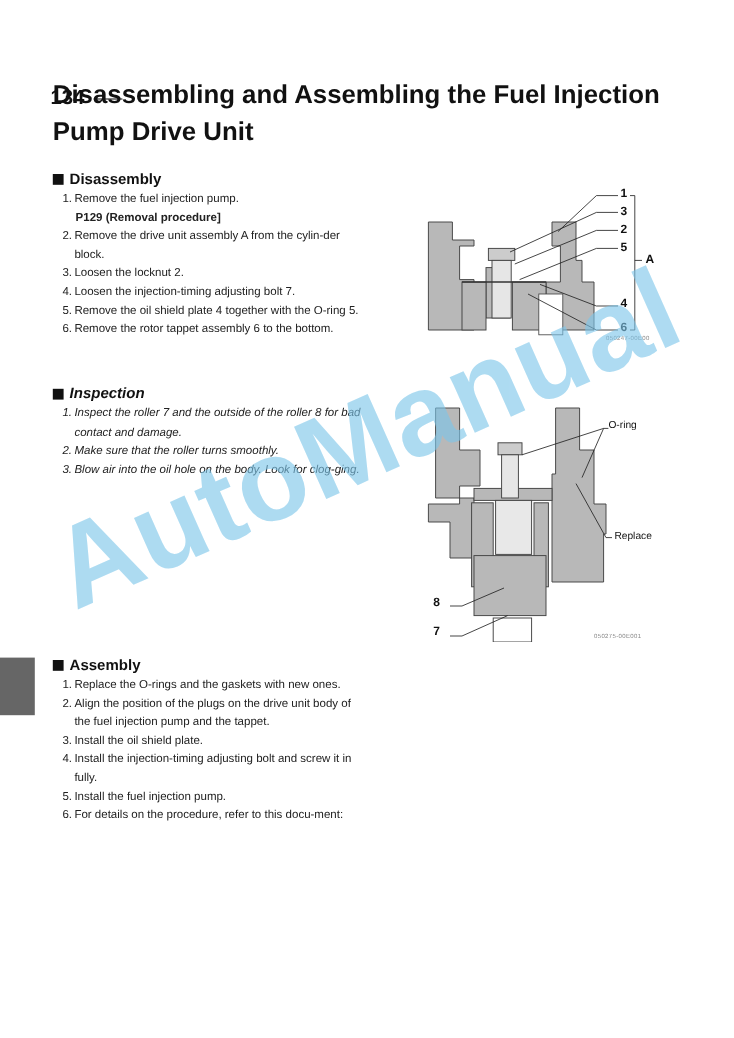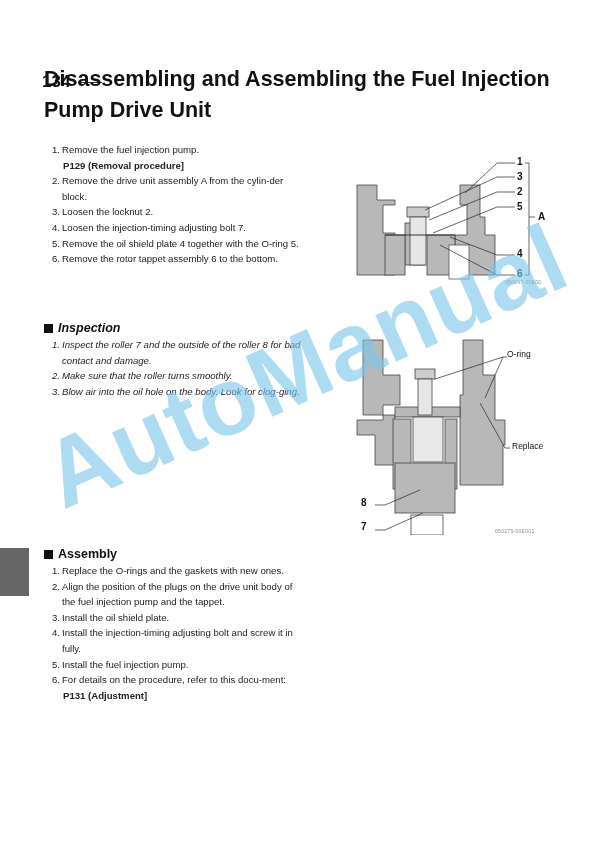--- a/index.html
+++ b/index.html
@@ -33,20 +33,24 @@
 <body>
 
 <div class="header">
   <span class="page-num">134</span>
   <span class="header-rule"></span>
 </div>
 
 <h1 class="title">Disassembling and Assembling the Fuel Injection Pump Drive Unit</h1>
 
 <div class="section" style="top:142px;">
+  <div class="sec-head">
+    <span class="square"></span>
+    <span>Disassembly</span>
+  </div>
   <ol class="steps">
     <li>
       <div class="step">
           <span class="step-num">1.</span>
           <span class="step-text">Remove the fuel injection pump.</span>
         </div>
       <div class="ref">P129 (Removal procedure]</div>
     </li>
     <li>
         <div class="step">
@@ -142,21 +146,20 @@
         <div class="step">
           <span class="step-num">5.</span>
           <span class="step-text">Install the fuel injection pump.</span>
         </div>
       </li>
     <li>
       <div class="step">
           <span class="step-num">6.</span>
           <span class="step-text">For details on the procedure, refer to this docu-ment:</span>
         </div>
-      <div class="ref">P131 (Adjustment]</div>
     </li>
   </ol>
 </div>
 
 <div class="side-tab"></div>
 
 <div class="figure" style="left:355px; top:155px; width:215px; height:135px;">
   <svg width="215" height="135" viewBox="0 0 215 135">
     <g fill="#b8b8b8" stroke="#444" stroke-width="0.8">
       <path d="M2 30 H22 V45 H40 V50 H28 V78 H40 V120 H2 Z"></path>

